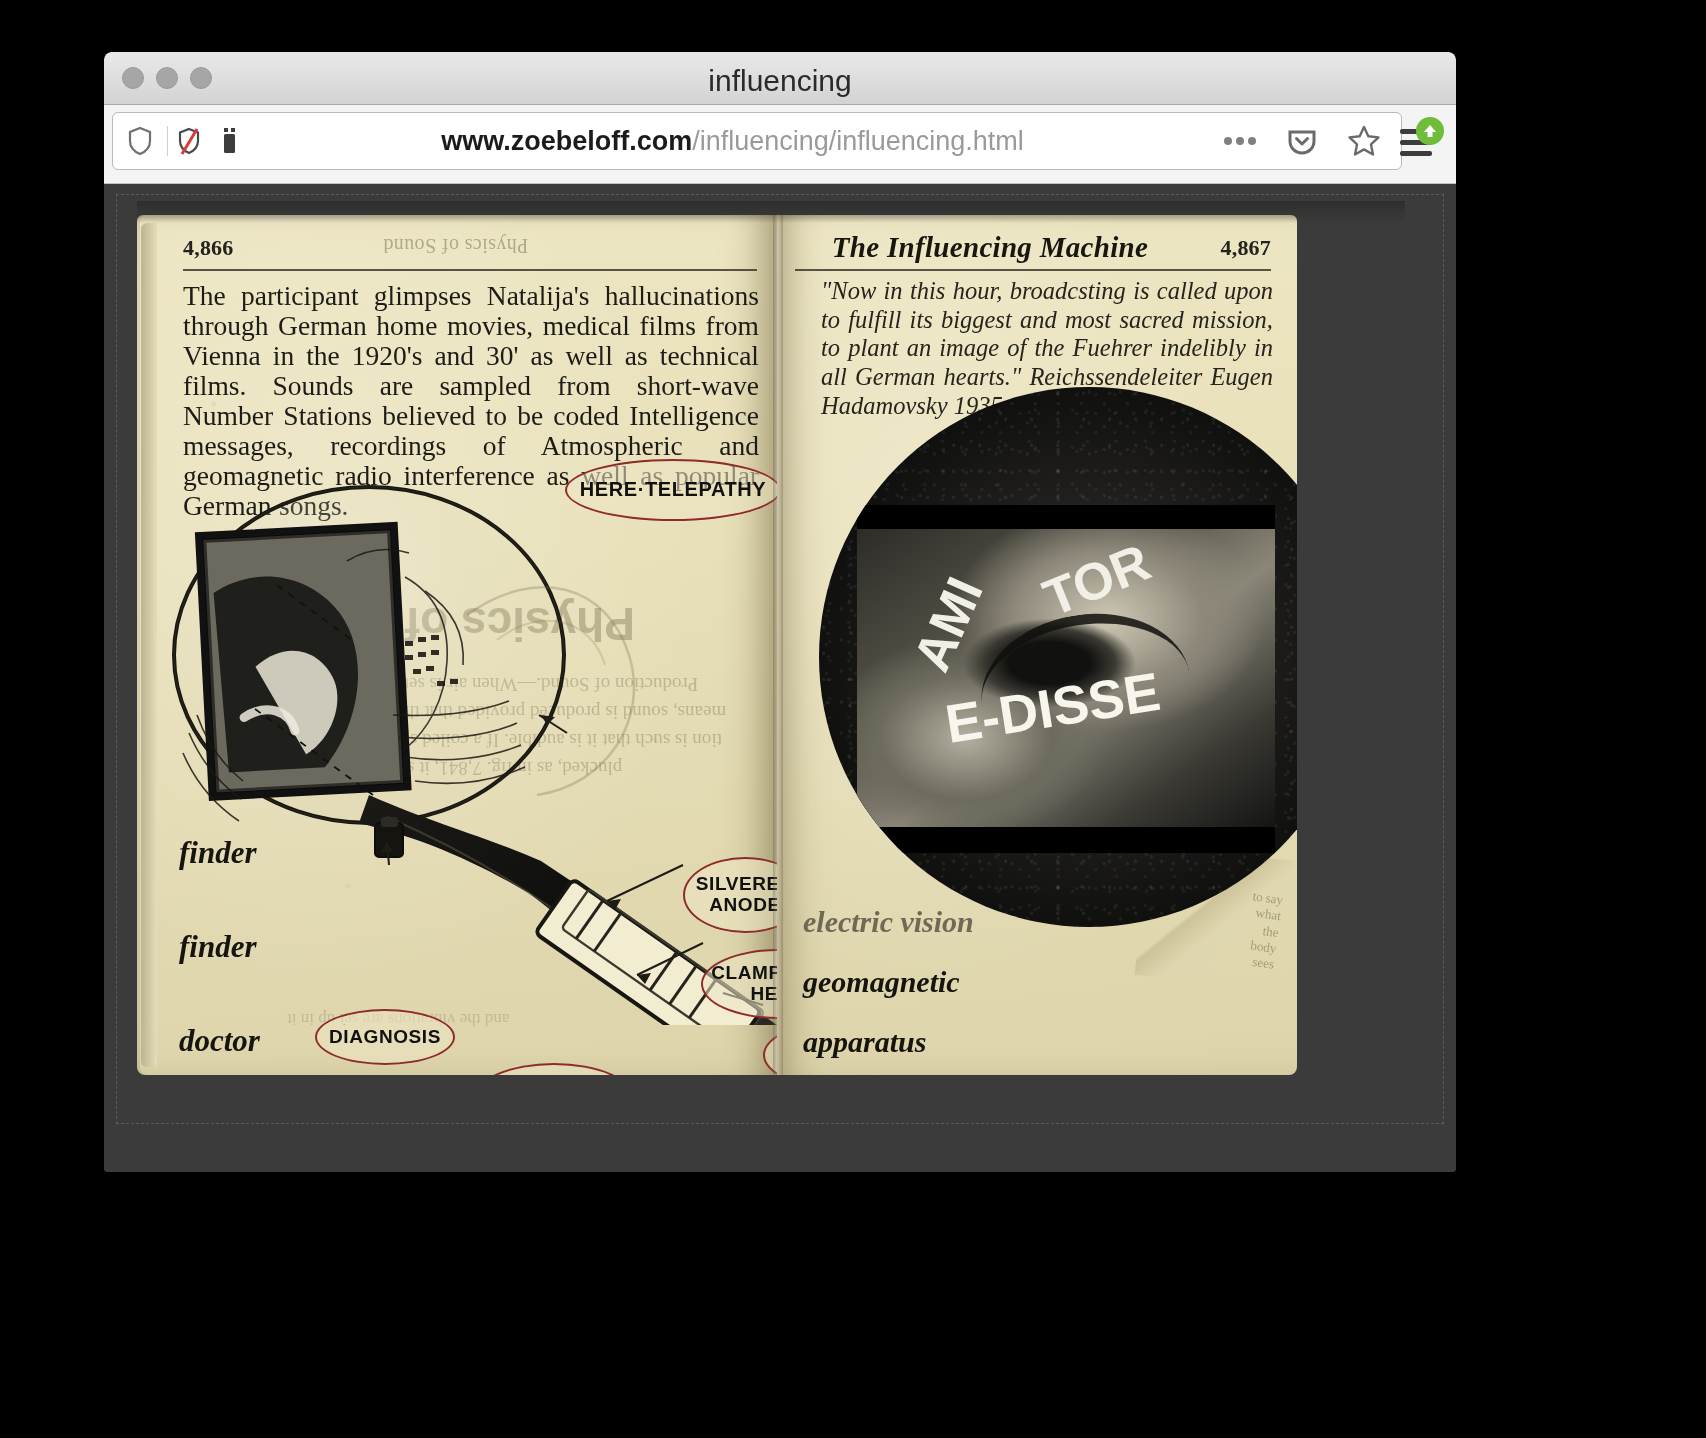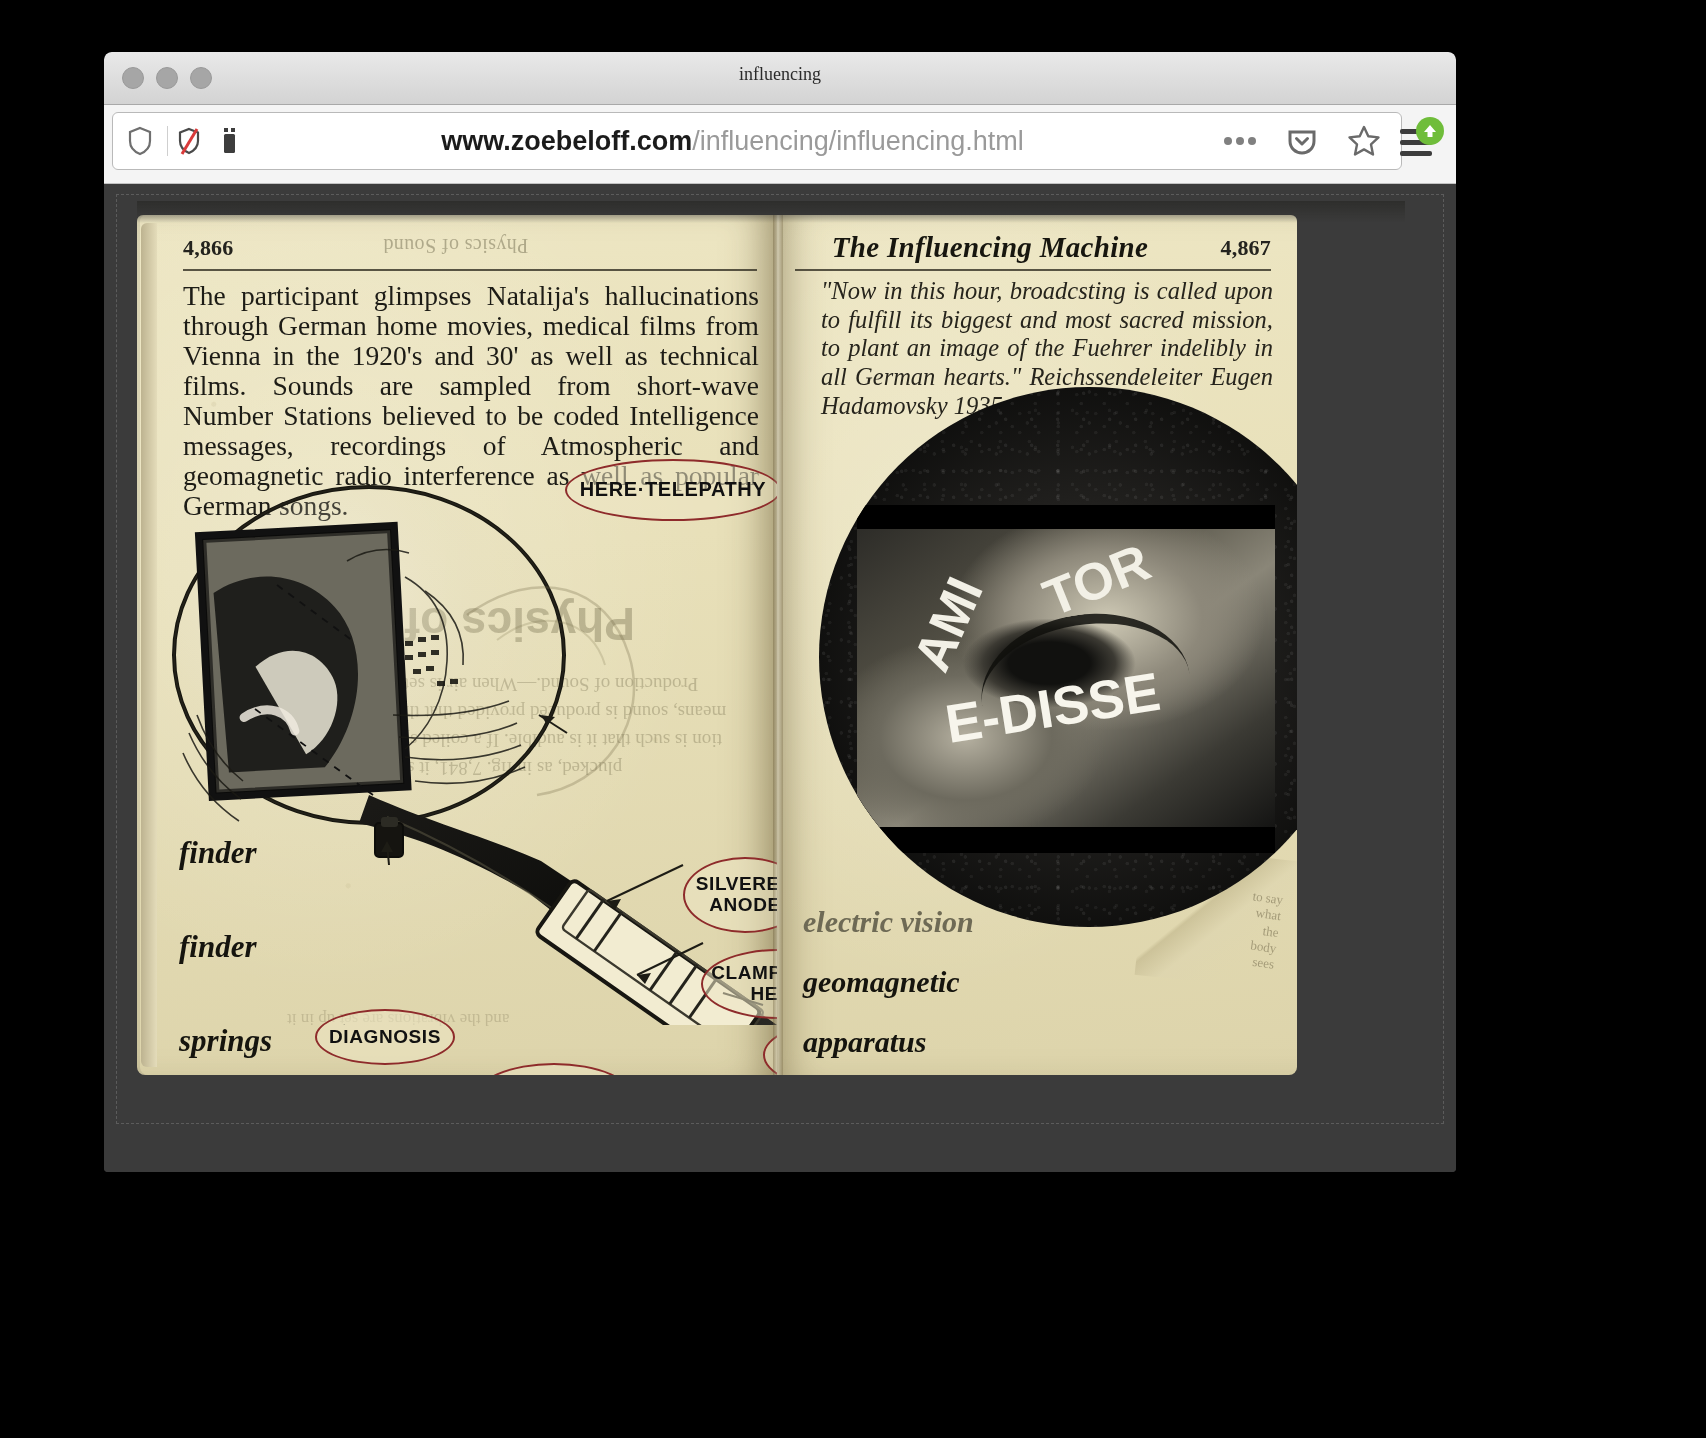--- a/index.html
+++ b/index.html
@@ -41,23 +41,23 @@
   #traffic .dot {
     width: 20px; height: 20px;
     border-radius: 50%;
     background: #a6a6a6;
     border: 1px solid #9a9a9a;
   }
   #win-title {
     position: absolute;
     left: 0; right: 0; top: 12px;
     text-align: center;
-    font-size: 18px;
+    font-size: 30px;
     color: #2a2a2a;
-    font-family: Liberation Serif, serif;
+    font-family: Liberation Sans, sans-serif;
   }
 
   
   #navbar {
     position: relative;
     height: 78px;
     background: #f4f4f4;
     border-bottom: 1px solid #c2c2c2;
   }
   #urlbox {
@@ -663,21 +663,21 @@
             <div class="callout" id="co-radio">HERE·TELEPATHY</div>
             <div class="callout" id="co-silver">SILVERED<br>ANODE</div>
             <div class="callout" id="co-clamp">CLAMPED ON<br>HERE</div>
             <div class="callout" id="co-electron">ELECTRON<br>GUN</div>
             <div class="callout" id="co-diag">DIAGNOSIS</div>
             <div class="callout" id="co-anode">ANODE<br>TERMINAL</div>
 
             <div class="btnrow" id="btnrow-left">
               <span class="bookbtn">finder</span>
               <span class="bookbtn">finder</span>
-              <span class="bookbtn">springs</span>
+              <span class="bookbtn">doctor</span>
             </div>
 
           </div>
         </div>
 
         <div id="gutter"></div>
 
         <div class="page" id="page-right">
           <div class="page-inner">
 

